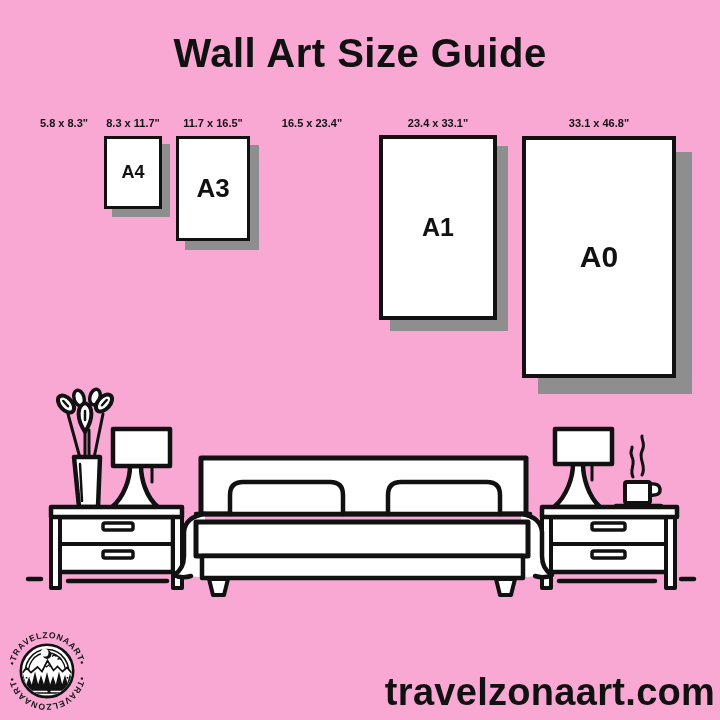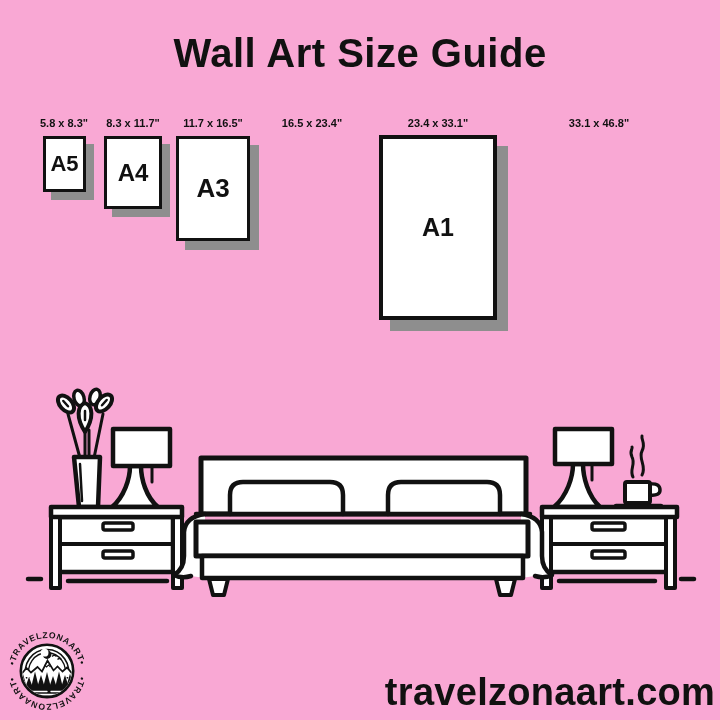--- a/index.html
+++ b/index.html
@@ -36,31 +36,31 @@
 
   <h1 class="title">Wall Art Size Guide</h1>
 
   <div class="dim-label" style="left:64px">5.8 x 8.3"</div>
   <div class="dim-label" style="left:133px">8.3 x 11.7"</div>
   <div class="dim-label" style="left:213px">11.7 x 16.5"</div>
   <div class="dim-label" style="left:312px">16.5 x 23.4"</div>
   <div class="dim-label" style="left:438px">23.4 x 33.1"</div>
   <div class="dim-label" style="left:599px">33.1 x 46.8"</div>
 
-  <div class="paper-box" style="left:43px;top:136px;width:43px;height:56px;border-width:3px;box-shadow:8px 8px 0 var(--shadow);font-size:22px">
-    <span>A5</span>
-  </div>
-  <div class="paper-box" style="left:104px;top:136px;width:58px;height:73px;border-width:3px;box-shadow:8px 8px 0 var(--shadow);font-size:24px">
+  <div class="paper-box" style="left:104px;top:136px;width:58px;height:73px;border-width:3px;box-shadow:8px 8px 0 var(--shadow);font-size:18px">
     <span>A4</span>
   </div>
   <div class="paper-box" style="left:176px;top:136px;width:74px;height:105px;border-width:3px;box-shadow:9px 9px 0 var(--shadow);font-size:26px">
     <span>A3</span>
   </div>
   <div class="paper-box" style="left:379px;top:135px;width:118px;height:185px;border-width:4px;box-shadow:11px 11px 0 var(--shadow);font-size:25px">
     <span>A1</span>
+  </div>
+  <div class="paper-box" style="left:522px;top:136px;width:154px;height:242px;border-width:4px;box-shadow:16px 16px 0 var(--shadow);font-size:30px">
+    <span>A0</span>
   </div>
 
   <svg class="scene-svg" width="720" height="220" viewBox="0 380 720 220" fill="none" stroke="#111" stroke-linecap="round" stroke-linejoin="round">
 
     <g>
       <line x1="68" y1="581" x2="167" y2="581" stroke-width="4.5"></line>
       <rect x="58" y="517" width="115" height="55" fill="#fff" stroke-width="4.5"></rect>
       <line x1="58" y1="544" x2="173" y2="544" stroke-width="4"></line>
       <rect x="103" y="523" width="30" height="7" rx="2" fill="#fff" stroke-width="3.5"></rect>
       <rect x="103" y="551" width="30" height="7" rx="2" fill="#fff" stroke-width="3.5"></rect>

